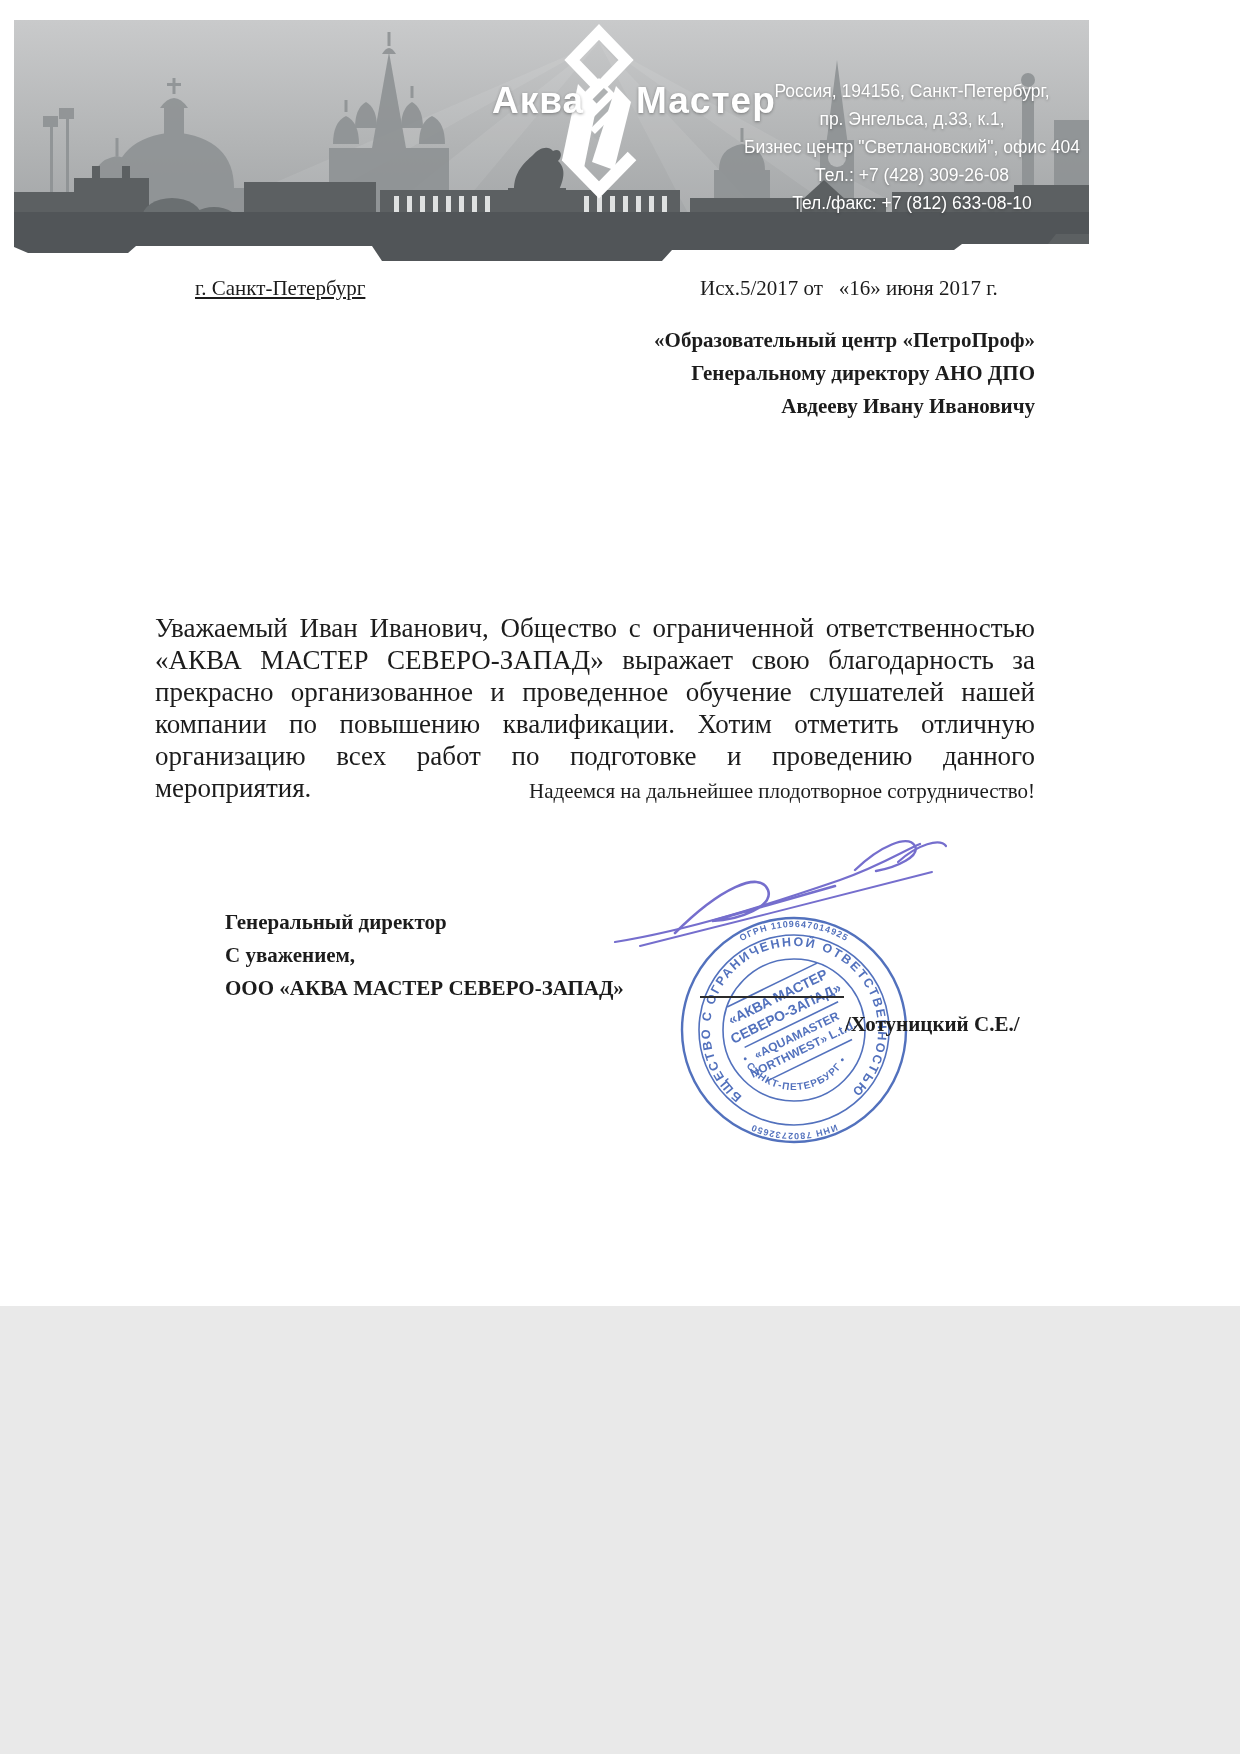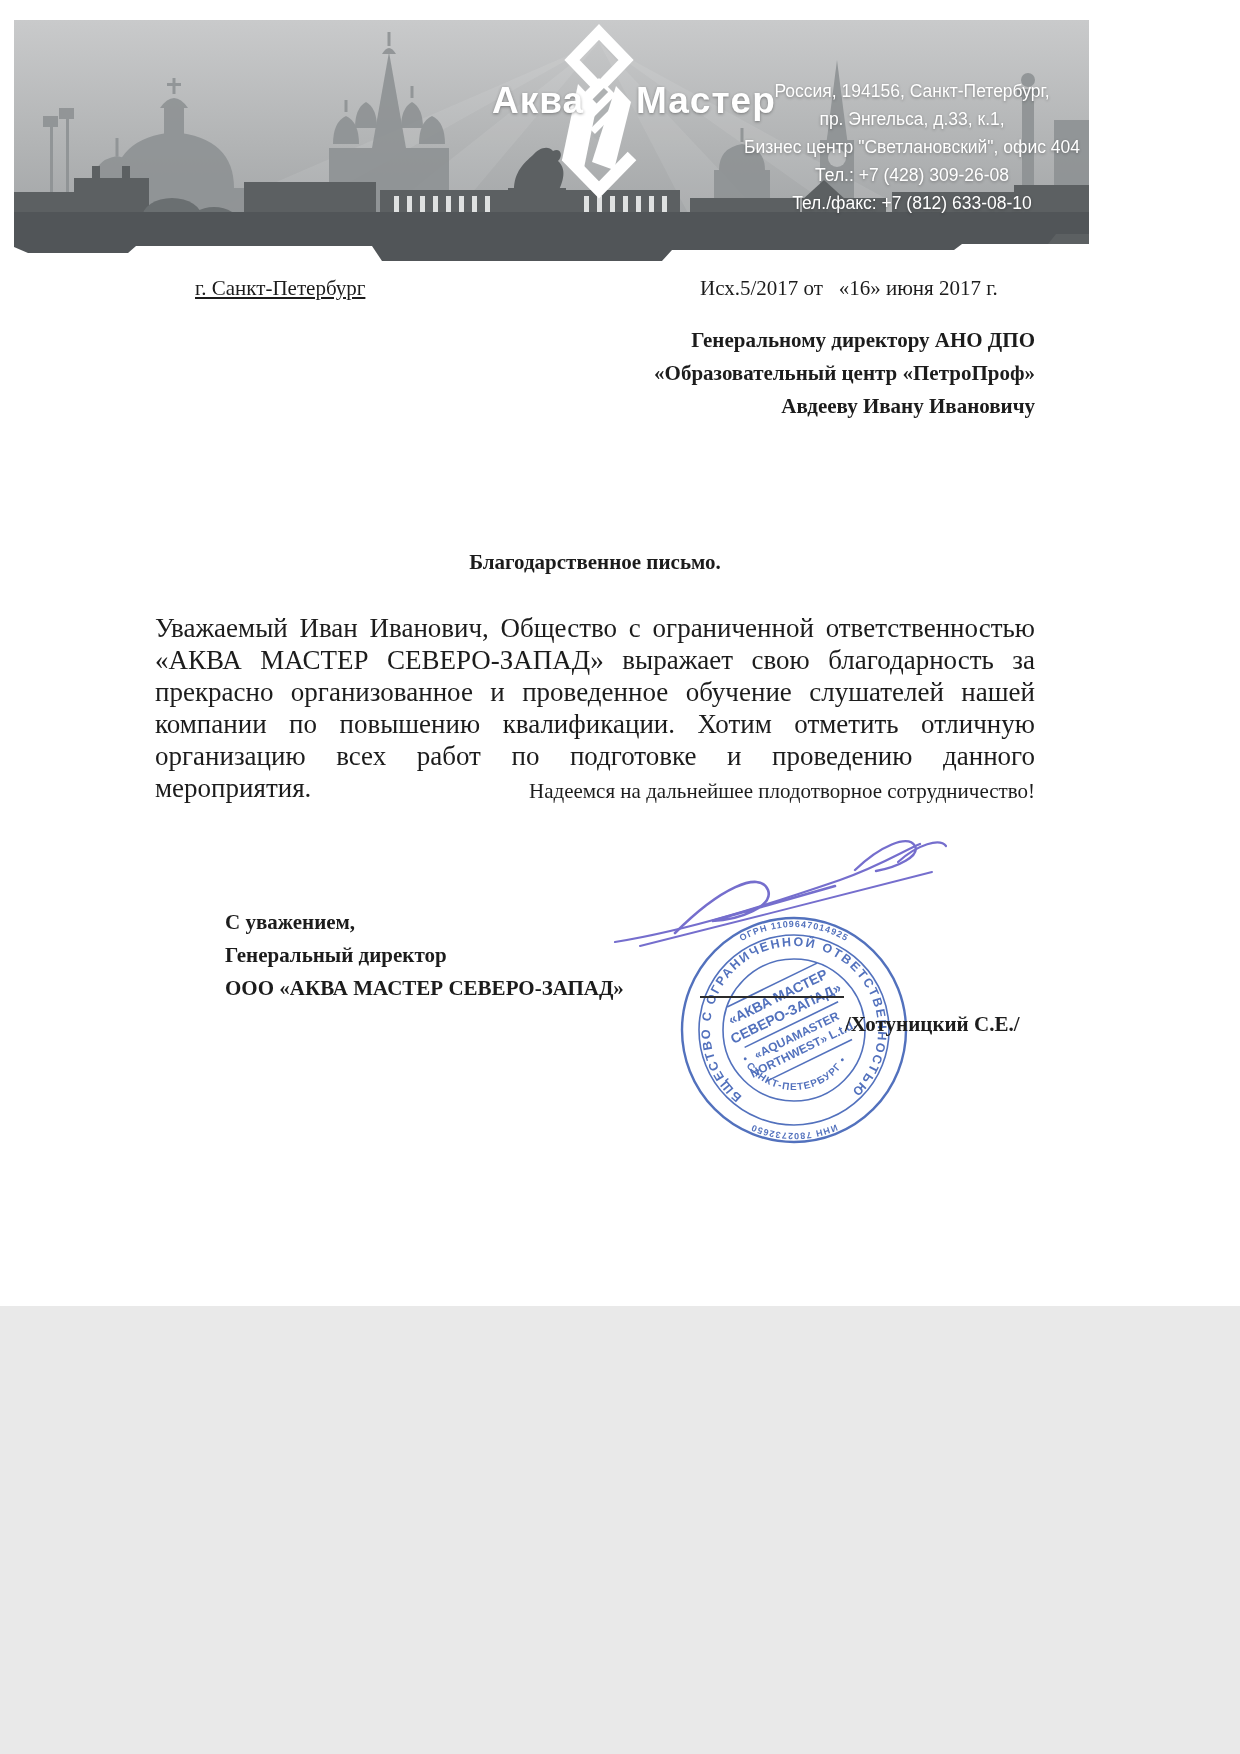--- a/index.html
+++ b/index.html
@@ -176,32 +176,31 @@
       <div>Бизнес центр "Светлановский", офис 404</div>
       <div>Тел.: +7 (428) 309-26-08</div>
       <div>Тел./факс: +7 (812) 633-08-10</div>
     </div>
   </div>
 
   <span class="city">г. Санкт-Петербург</span>
   <span class="refline">Исх.5/2017 от   «16» июня 2017 г.</span>
 
   <div class="recipient">
+    <div>«Образовательный центр «ПетроПроф»</div>
     <div>Генеральному директору АНО ДПО</div>
-    <div>«Образовательный центр «ПетроПроф»</div>
     <div>Авдееву Ивану Ивановичу</div>
   </div>
 
-  <div class="title">Благодарственное письмо.</div>
   <p class="bodytext">Уважаемый Иван Иванович, Общество с ограниченной ответственностью «АКВА МАСТЕР СЕВЕРО-ЗАПАД» выражает свою благодарность за прекрасно организованное и проведенное обучение слушателей нашей компании по повышению квалификации. Хотим отметить отличную организацию всех работ по подготовке и проведению данного мероприятия.</p>
   <div class="closing">Надеемся на дальнейшее плодотворное сотрудничество!</div>
 
   <div class="signoff">
+    <div>Генеральный директор</div>
     <div>С уважением,</div>
-    <div>Генеральный директор</div>
     <div>ООО «АКВА МАСТЕР СЕВЕРО-ЗАПАД»</div>
   </div>
 
   <div class="sig-underline"></div>
   <span class="sig-name">/Хотуницкий С.Е./</span>
 
   <svg class="stamp" width="236" height="236" viewBox="-118 -118 236 236" aria-hidden="true">
     <defs>
       <path id="arcTop" d="M -103,0 A 103,103 0 1 1 103,0"></path>
       <path id="arcBottom" d="M 103,0 A 103,103 0 1 1 -103,0"></path>

